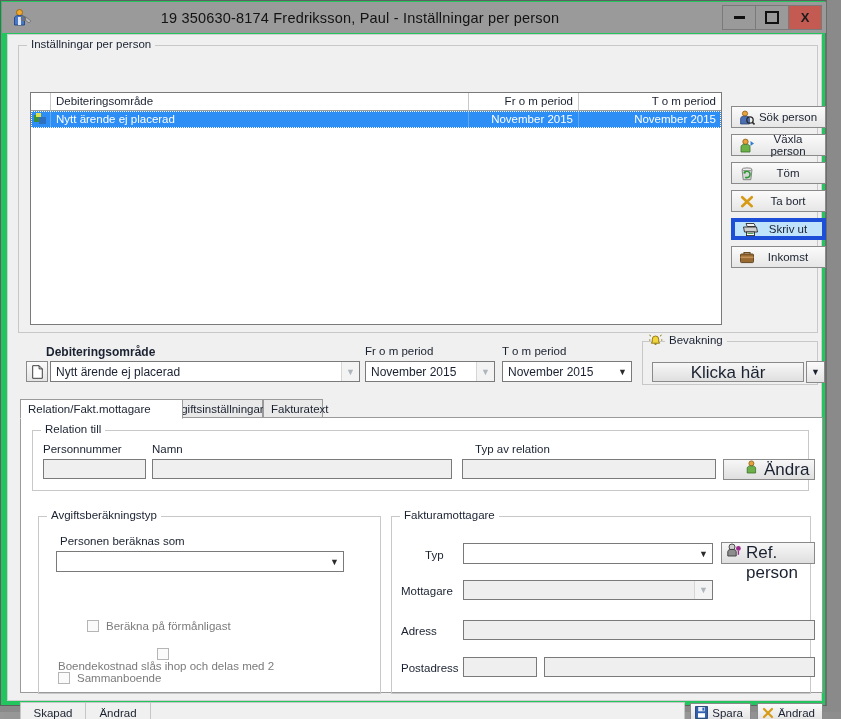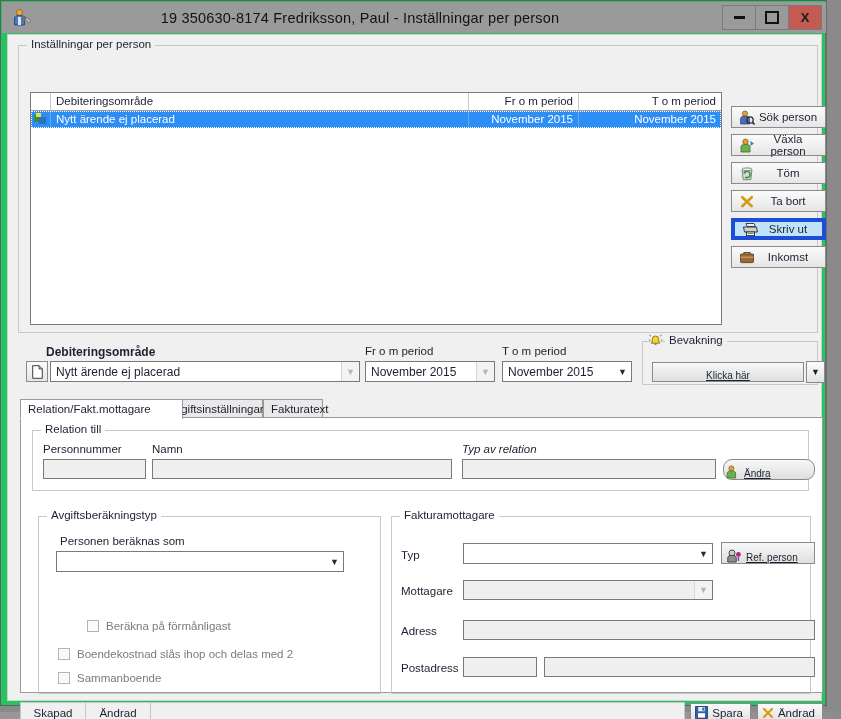--- a/index.html
+++ b/index.html
@@ -183,22 +183,22 @@
     background: linear-gradient(to bottom, #fbfbfb, #e4e4e4);
     box-sizing: border-box;
     display: flex; align-items: center; justify-content: center;
   }
 
   .pushbtn {
     position: absolute;
     border: 1px solid #8a8a8a;
     background: linear-gradient(to bottom, #f7f7f7, #dfdfdf);
     box-sizing: border-box;
-    display: flex; align-items: flex-end; justify-content: center;
-    font-size: 10px; color: #1a2130; text-decoration: underline;
+    display: flex; align-items: flex-start; justify-content: center;
+    font-size: 17px; color: #1a2130;
   }
 
   
   .tabstrip { position: absolute; left: 12px; top: 364px; width: 803px; height: 19px; }
   .tab {
     position: absolute; top: 0; height: 19px;
     border: 1px solid #9a9a9a;
     background: #e9e9e9;
     box-sizing: border-box;
     font-size: 11.5px;
@@ -448,24 +448,24 @@
 
         <div class="groupbox" style="left:11px; top:12px; width:777px; height:61px; border-color:#c8c8c8;">
           <span class="gb-legend" style="background:#ffffff;">Relation till</span>
         </div>
         <div class="fieldlbl lbl-norm" style="left:22px; top:25px;">Personnummer</div>
         <div class="txt ro" style="left:22px; top:41px; width:103px; height:20px;"></div>
 
         <div class="fieldlbl lbl-norm" style="left:131px; top:25px;">Namn</div>
         <div class="txt ro" style="left:131px; top:41px; width:300px; height:20px;"></div>
 
-        <div class="fieldlbl lbl-norm" style="left:441px; top:25px;font-style:italic;">Typ av relation</div>
+        <div class="fieldlbl lbl-norm" style="left:454px; top:25px;">Typ av relation</div>
         <div class="txt ro" style="left:441px; top:41px; width:254px; height:20px;"></div>
 
-        <div class="pushbtn" style="left:702px; top:41px; width:92px; height:21px; justify-content:flex-start; padding-left:1px;border-radius:9px;">
+        <div class="pushbtn" style="left:702px; top:41px; width:92px; height:21px; justify-content:flex-start; padding-left:21px;">
           <span style="display:flex; align-items:center; margin-right:4px;">
             <svg width="15" height="14" viewBox="0 0 15 14">
               <circle cx="6.4" cy="3.4" r="2.5" fill="#e8a13c" stroke="#8a5d12" stroke-width=".8"></circle>
               <path d="M2.2 13 V8.2 Q2.2 5.9 6.4 5.9 Q10.6 5.9 10.6 8.2 V13 Z" fill="#6cb04a" stroke="#3e6e28" stroke-width=".8"></path>
             </svg>
           </span>
           <span>Ändra</span>
         </div>
 
         <div class="groupbox" style="left:17px; top:98px; width:343px; height:178px;text-align:center;">
@@ -474,34 +474,34 @@
         <div class="fieldlbl lbl-norm" style="left:39px; top:117px;">Personen beräknas som</div>
         <div class="combo" style="left:35px; top:133px; width:288px; height:21px;">
           <span></span>
           <span class="arrow">▼</span>
         </div>
 
         <div class="cbrow" style="left:66px; top:202px;">
           <span class="cbox"></span>
           <span class="cblbl">Beräkna på förmånligast</span>
         </div>
-        <div class="cbrow" style="left:37px; top:230px;">
+        <div class="cbrow" style="left:37px; top:230px;flex-direction:column;">
           <span class="cbox"></span>
           <span class="cblbl">Boendekostnad slås ihop och delas med 2</span>
         </div>
         <div class="cbrow" style="left:37px; top:254px;">
           <span class="cbox"></span>
           <span class="cblbl">Sammanboende</span>
         </div>
 
         <div class="groupbox" style="left:370px; top:98px; width:420px; height:178px;">
           <span class="gb-legend" style="background:#ffffff;">Fakturamottagare</span>
         </div>
 
-        <div class="fieldlbl lbl-norm" style="left:380px; top:131px;">Typ</div>
+        <div class="fieldlbl lbl-norm" style="left:404px; top:131px;">Typ</div>
         <div class="combo" style="left:442px; top:125px; width:250px; height:21px;">
           <span></span>
           <span class="arrow">▼</span>
         </div>
         <div class="pushbtn" style="left:700px; top:124px; width:94px; height:22px; justify-content:flex-start; padding-left:4px;">
           <span style="display:flex; align-items:center; margin-right:4px;">
             <svg width="16" height="14" viewBox="0 0 16 14">
               <circle cx="6" cy="4" r="3" fill="#cfcfcf" stroke="#3a3a3a" stroke-width=".9"></circle>
               <path d="M1.8 13 V8.6 Q1.8 6.4 6 6.4 Q10.2 6.4 10.2 8.6 V13 Z" fill="#8e8e8e" stroke="#3a3a3a" stroke-width=".9"></path>
               <circle cx="12.4" cy="5.4" r="2.4" fill="#9c2c8c"></circle>

